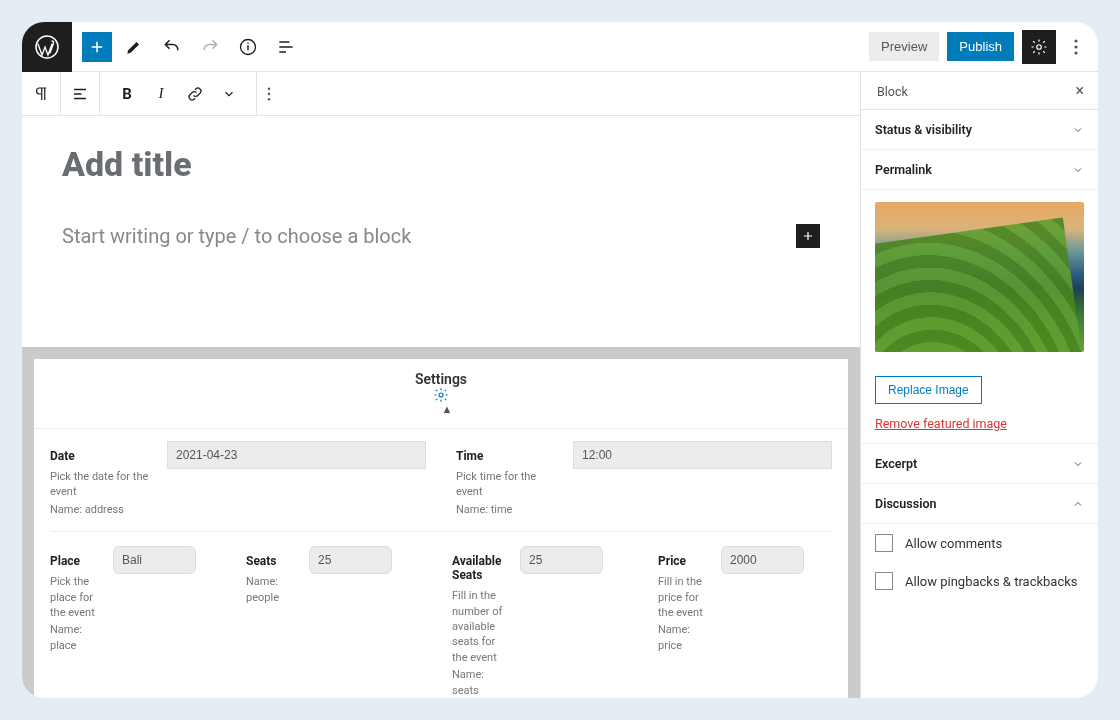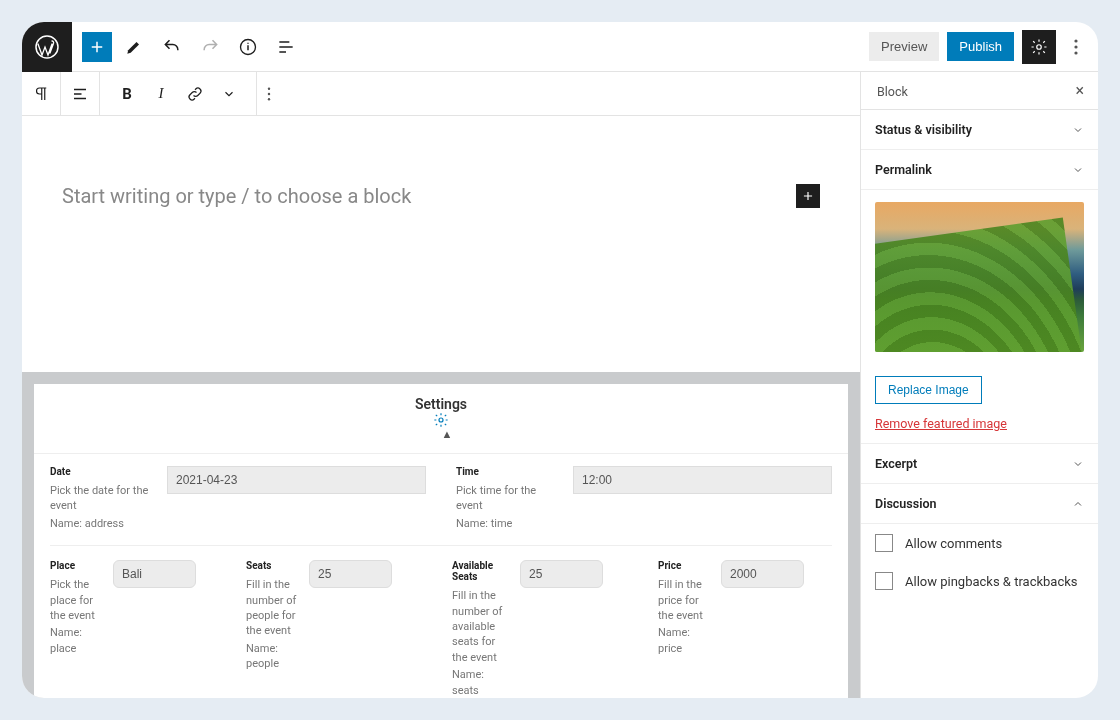--- a/index.html
+++ b/index.html
@@ -170,21 +170,21 @@
     padding-bottom: 14px;
     border-bottom: 1px solid #eee;
   }
   .row2 {
     display: flex;
     gap: 16px;
     padding-top: 14px;
   }
   .field { display: flex; flex-direction: column; }
   .field-row { display: flex; gap: 12px; align-items: flex-start; flex: 1; }
-  .lbl { font-size: 10px; font-weight: 700; color: #222; margin-bottom: 4px; }
+  .lbl { font-size: 12px; font-weight: 700; color: #222; margin-bottom: 4px; margin-top: 8px; }
   .help { font-size: 11px; color: #777; line-height: 1.4; margin-top: 2px; max-width: 100px;}
   .inp {
     background: #ececec;
     border: 1px solid #ddd;
     padding: 5px 8px;
     font-size: 12px;
     color: #555;
     height: 28px;
   }
   .inp-wide { flex: 1; }
@@ -371,20 +371,21 @@
         <div class="fmt-cell" style="border-right:none">
           <svg width="4" height="14" viewBox="0 0 4 16">
               <circle cx="2" cy="2" r="1.4" fill="#555"></circle>
               <circle cx="2" cy="8" r="1.4" fill="#555"></circle>
               <circle cx="2" cy="14" r="1.4" fill="#555"></circle>
             </svg>
         </div>
       </div>
 
       <div class="content-area">
+        <div class="title-field">Add title</div>
         <div class="writing-row">
           <div class="writing-prompt">Start writing or type / to choose a block</div>
           <div class="inline-add">
             <svg width="14" height="14" viewBox="0 0 24 24">
                 <path d="M12 5v14M5 12h14" stroke="#fff" stroke-width="2"></path>
               </svg>
           </div>
         </div>
       </div>
 
@@ -425,21 +426,20 @@
                 <div class="field" style="width:55px">
                   <div class="lbl">Place</div>
                   <div class="help">Pick the place for the event</div>
                   <div class="help">Name: place</div>
                 </div>
                 <input class="inp inp-sm" value="Bali" style="">
               </div>
               <div style="display:flex;gap:8px;width:190px">
                 <div class="field" style="width:55px">
                   <div class="lbl">Seats</div>
-                  <div class="help">Fill in the number of people for the event</div>
                   <div class="help">Name: people</div>
                 </div>
                 <input class="inp inp-sm" value="25" style="">
               </div>
               <div style="display:flex;gap:8px;width:190px">
                 <div class="field" style="width:60px">
                   <div class="lbl">Available Seats</div>
                   <div class="help">Fill in the number of available seats for the event</div>
                   <div class="help">Name: seats</div>
                 </div>

